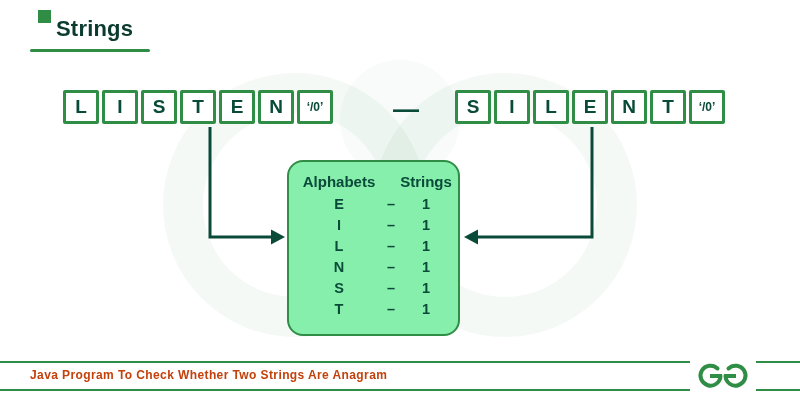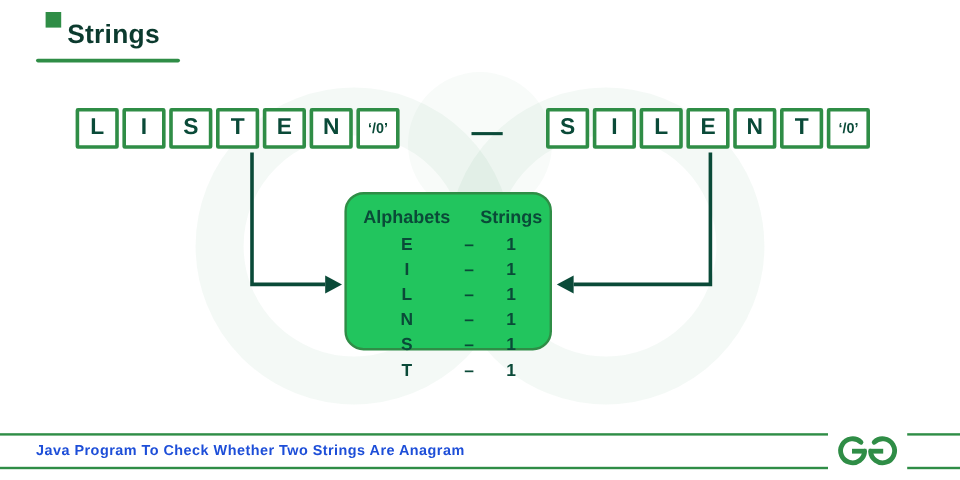--- a/index.html
+++ b/index.html
@@ -30,39 +30,39 @@
   }
   .letter-box.term{font-size:12px;letter-spacing:0;}
 
   .words-separator{
     position:absolute;left:383px;top:94px;width:46px;text-align:center;
     font-size:26px;font-weight:800;color:#0a4a38;
   }
 
   
   .counts-panel{
-    position:absolute;left:287px;top:160px;width:173px;height:132px;
-    box-sizing:border-box;background:#22c55e;border:2.5px solid #2f8d46;
+    position:absolute;left:287px;top:160px;width:173px;height:176px;
+    box-sizing:border-box;background:#86efac;border:2.5px solid #2f8d46;
     border-radius:16px;padding:11px 11px 6px 11px;
   }
   .counts-header,.counts-row{
     display:grid;grid-template-columns:78px 26px 44px;
     justify-items:center;align-items:center;
     color:#0a4a38;font-weight:800;
   }
   .counts-header{font-size:15px;margin-bottom:3px;}
   .counts-row{font-size:14.5px;height:21px;}
 
   
   .footer-line{position:absolute;left:0;width:800px;height:2px;background:#2f8d46;}
   .footer-line.top{top:361px;}
   .footer-line.bottom{top:389px;}
   .footer-caption{
     position:absolute;left:30px;top:368px;
-    font-size:12px;font-weight:bold;color:#1d4ed8;letter-spacing:.4px;text-align:center;
+    font-size:12px;font-weight:bold;color:#c2410c;letter-spacing:.4px;text-align:center;
   }
   .footer-logo{
     position:absolute;right:44px;top:359px;width:66px;height:34px;
     background:#ffffff;display:flex;align-items:center;justify-content:center;z-index:2;
   }
 </style>
 </head>
 <body>
 
 <svg class="layer" id="watermark" width="800" height="400">

